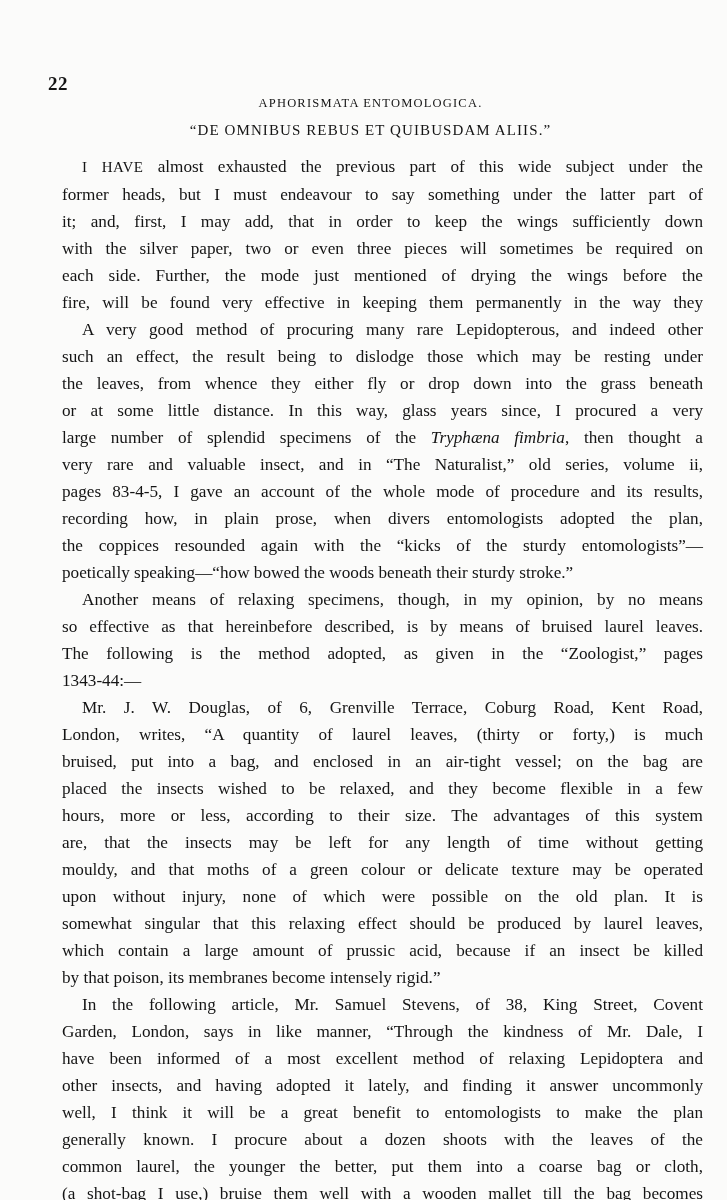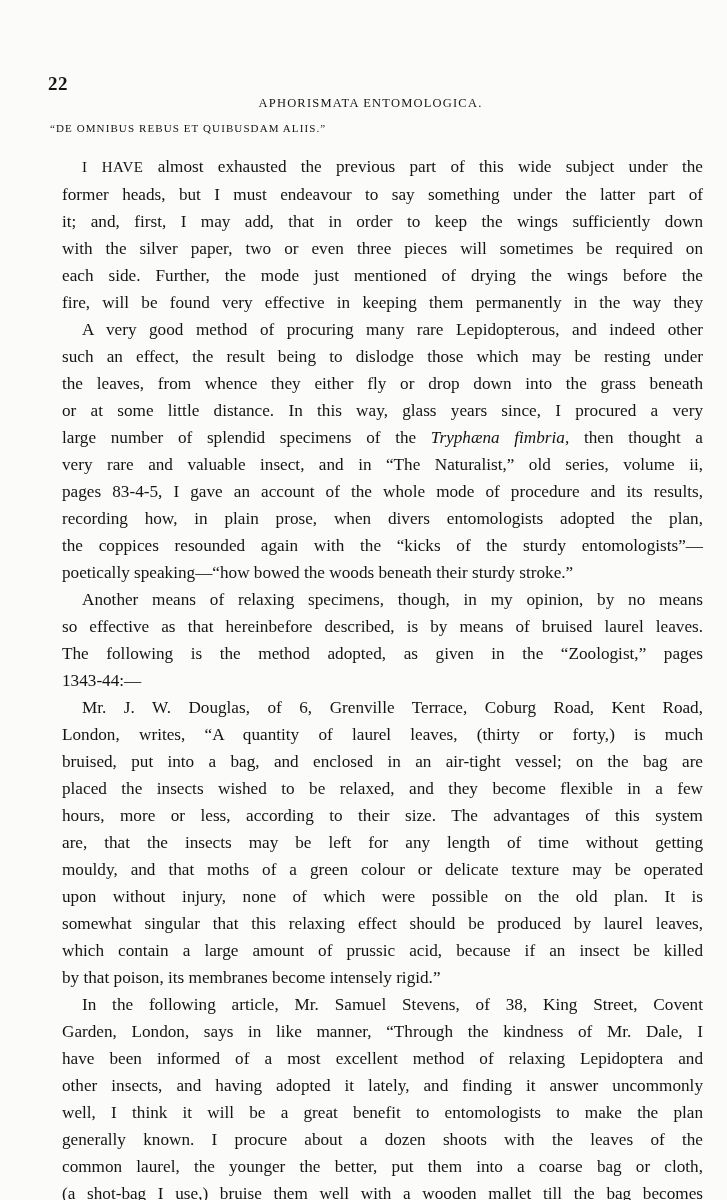--- a/index.html
+++ b/index.html
@@ -16,22 +16,22 @@
   }
   .page-number {
     position:absolute; left:-2px; top:0;
     font-size:19px; font-weight:bold; letter-spacing:0.5px;
   }
   .running-title {
     position:absolute; left:0; width:641px; top:3px; text-align:center;
     font-size:12.5px; letter-spacing:1.2px;margin-top:20px;
   }
   .section-title {
-    position:absolute; top:122px; left:0; width:641px; 
-    font-size:11px; letter-spacing:1.1px;
+    position:absolute; top:122px; left:0; width:641px; text-align:center;
+    font-size:15px; letter-spacing:1.1px;
   }
   .body-text {
     position:absolute; top:153px; left:12px; width:641px;
     font-size:17.2px; line-height:27px;
   }
   .sc { font-variant:small-caps; font-size:15px; letter-spacing:0.5px; }
   .line { display:block; text-align:justify; text-align-last:justify; white-space:nowrap; }
   .line.first { padding-left:20px; }
   .line.end { text-align-last:left; }
   .line span { white-space:normal; }

